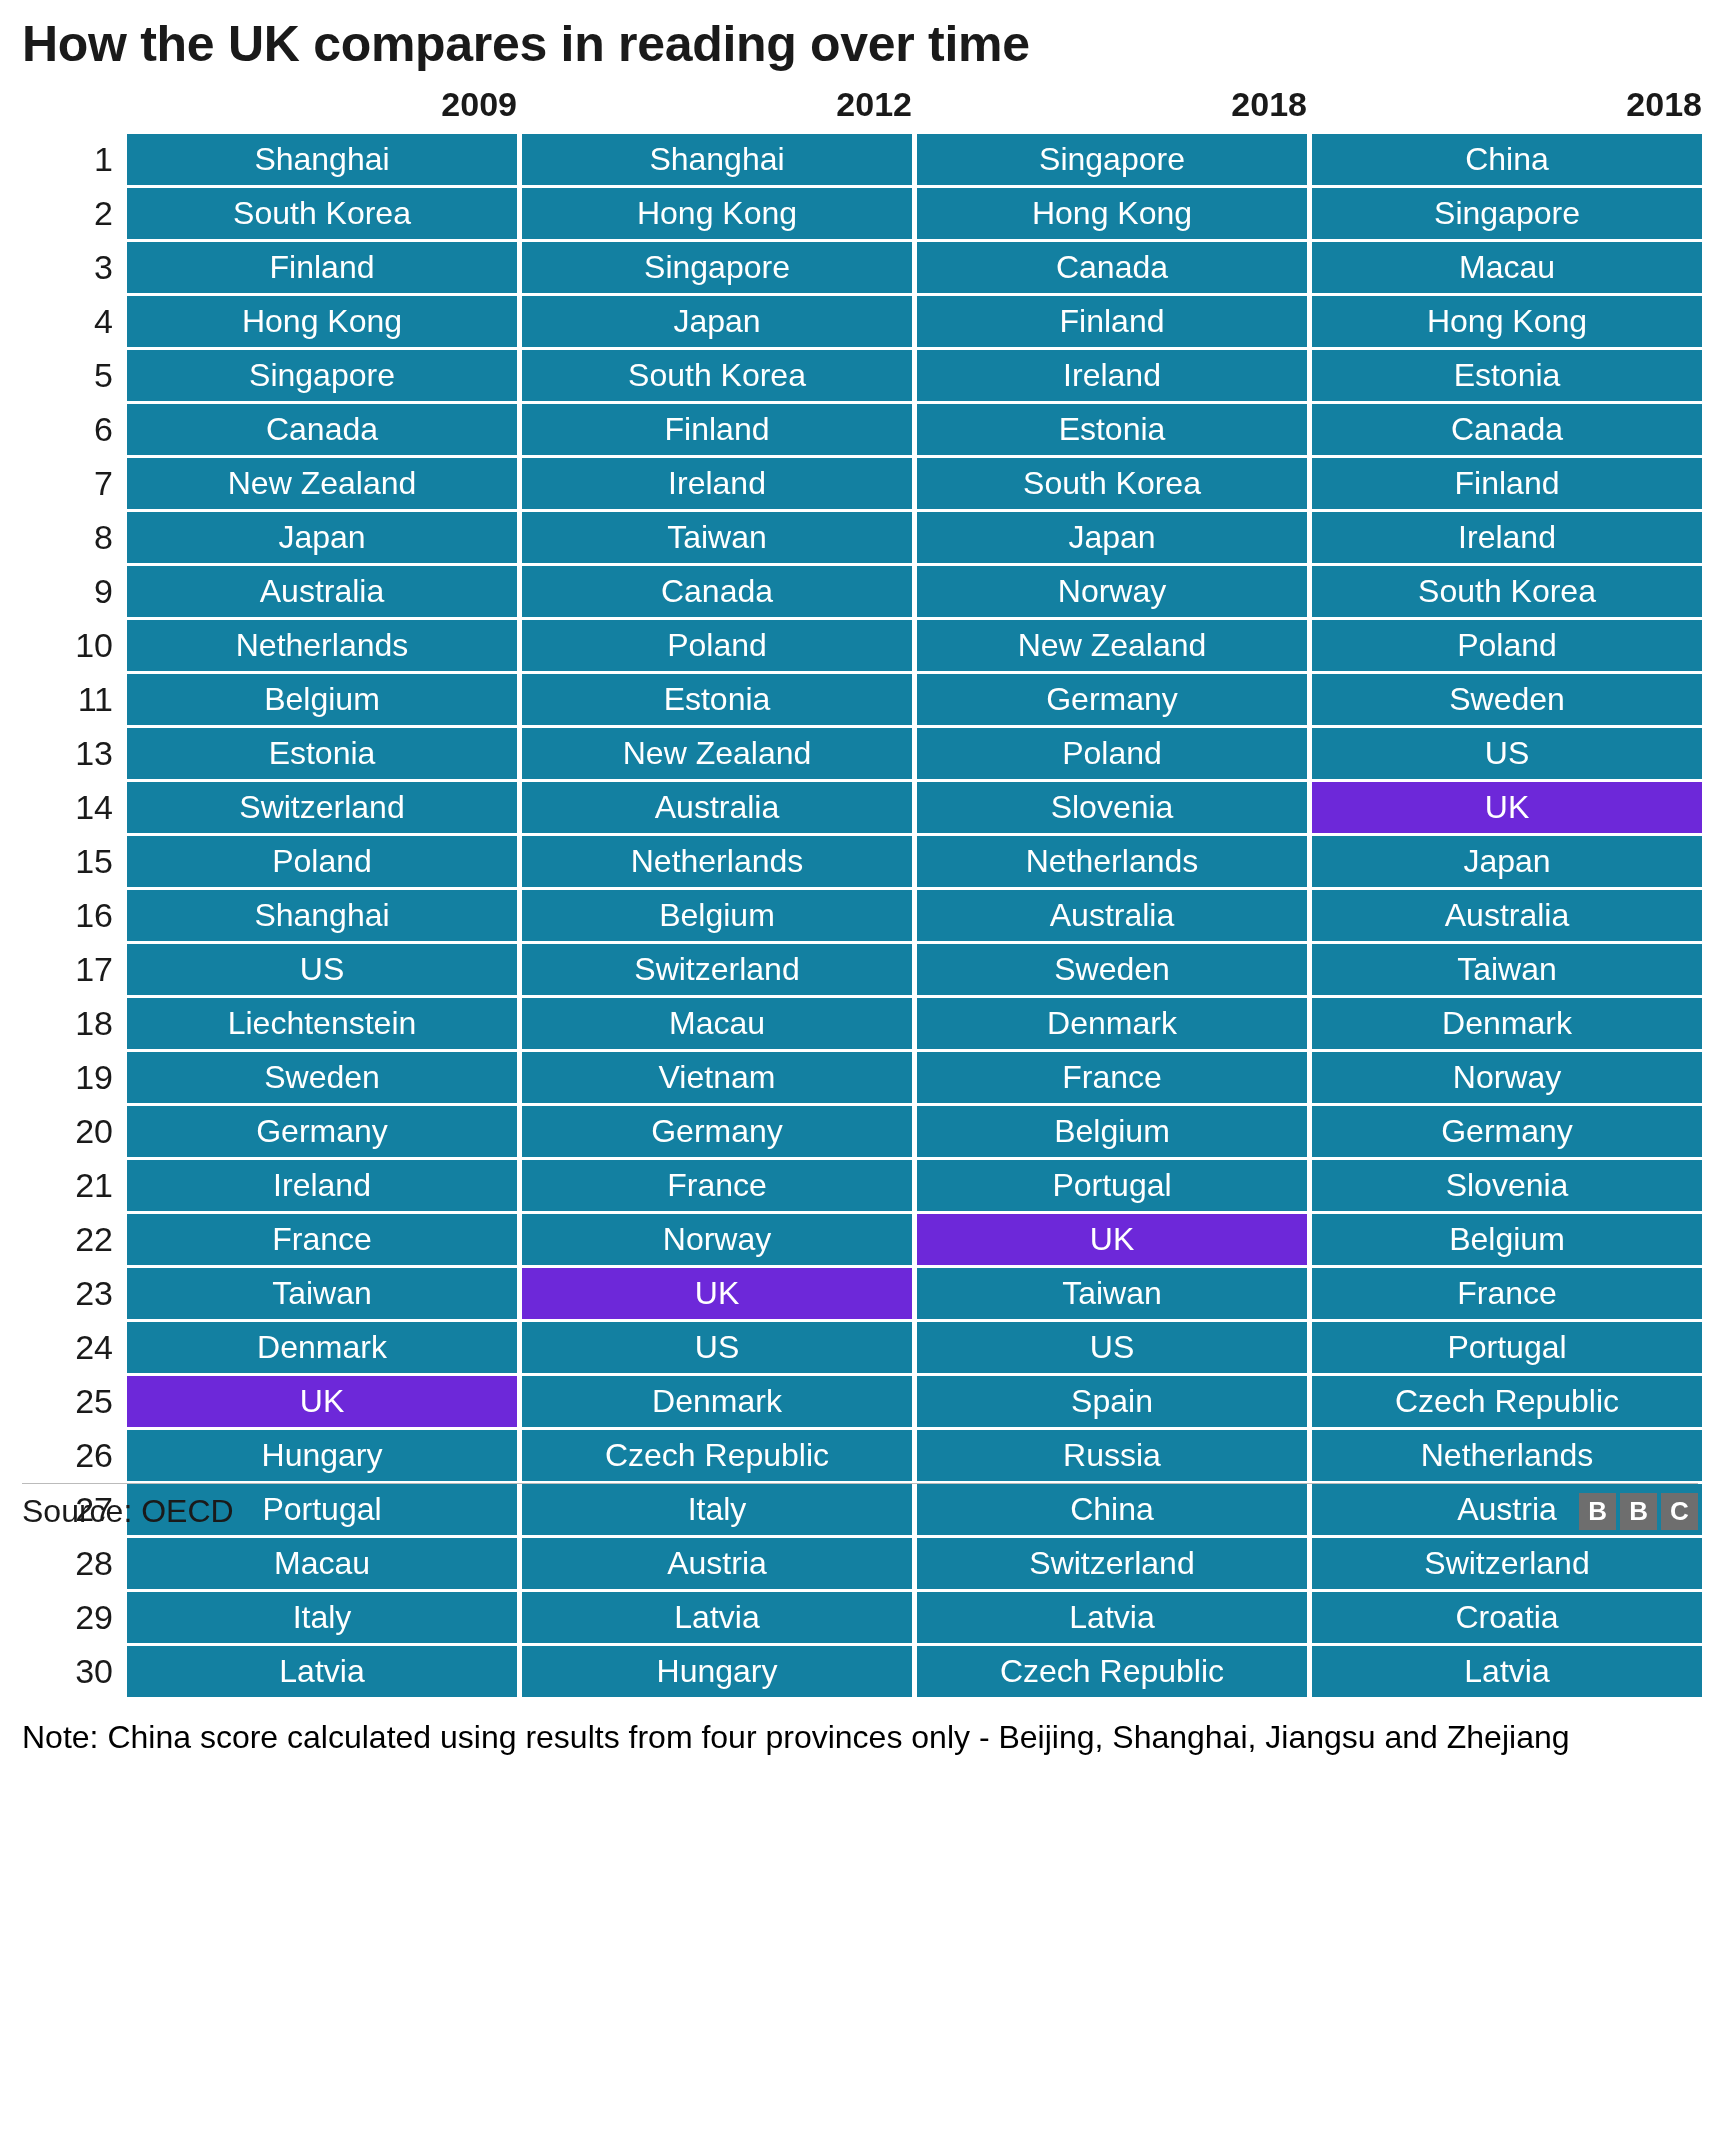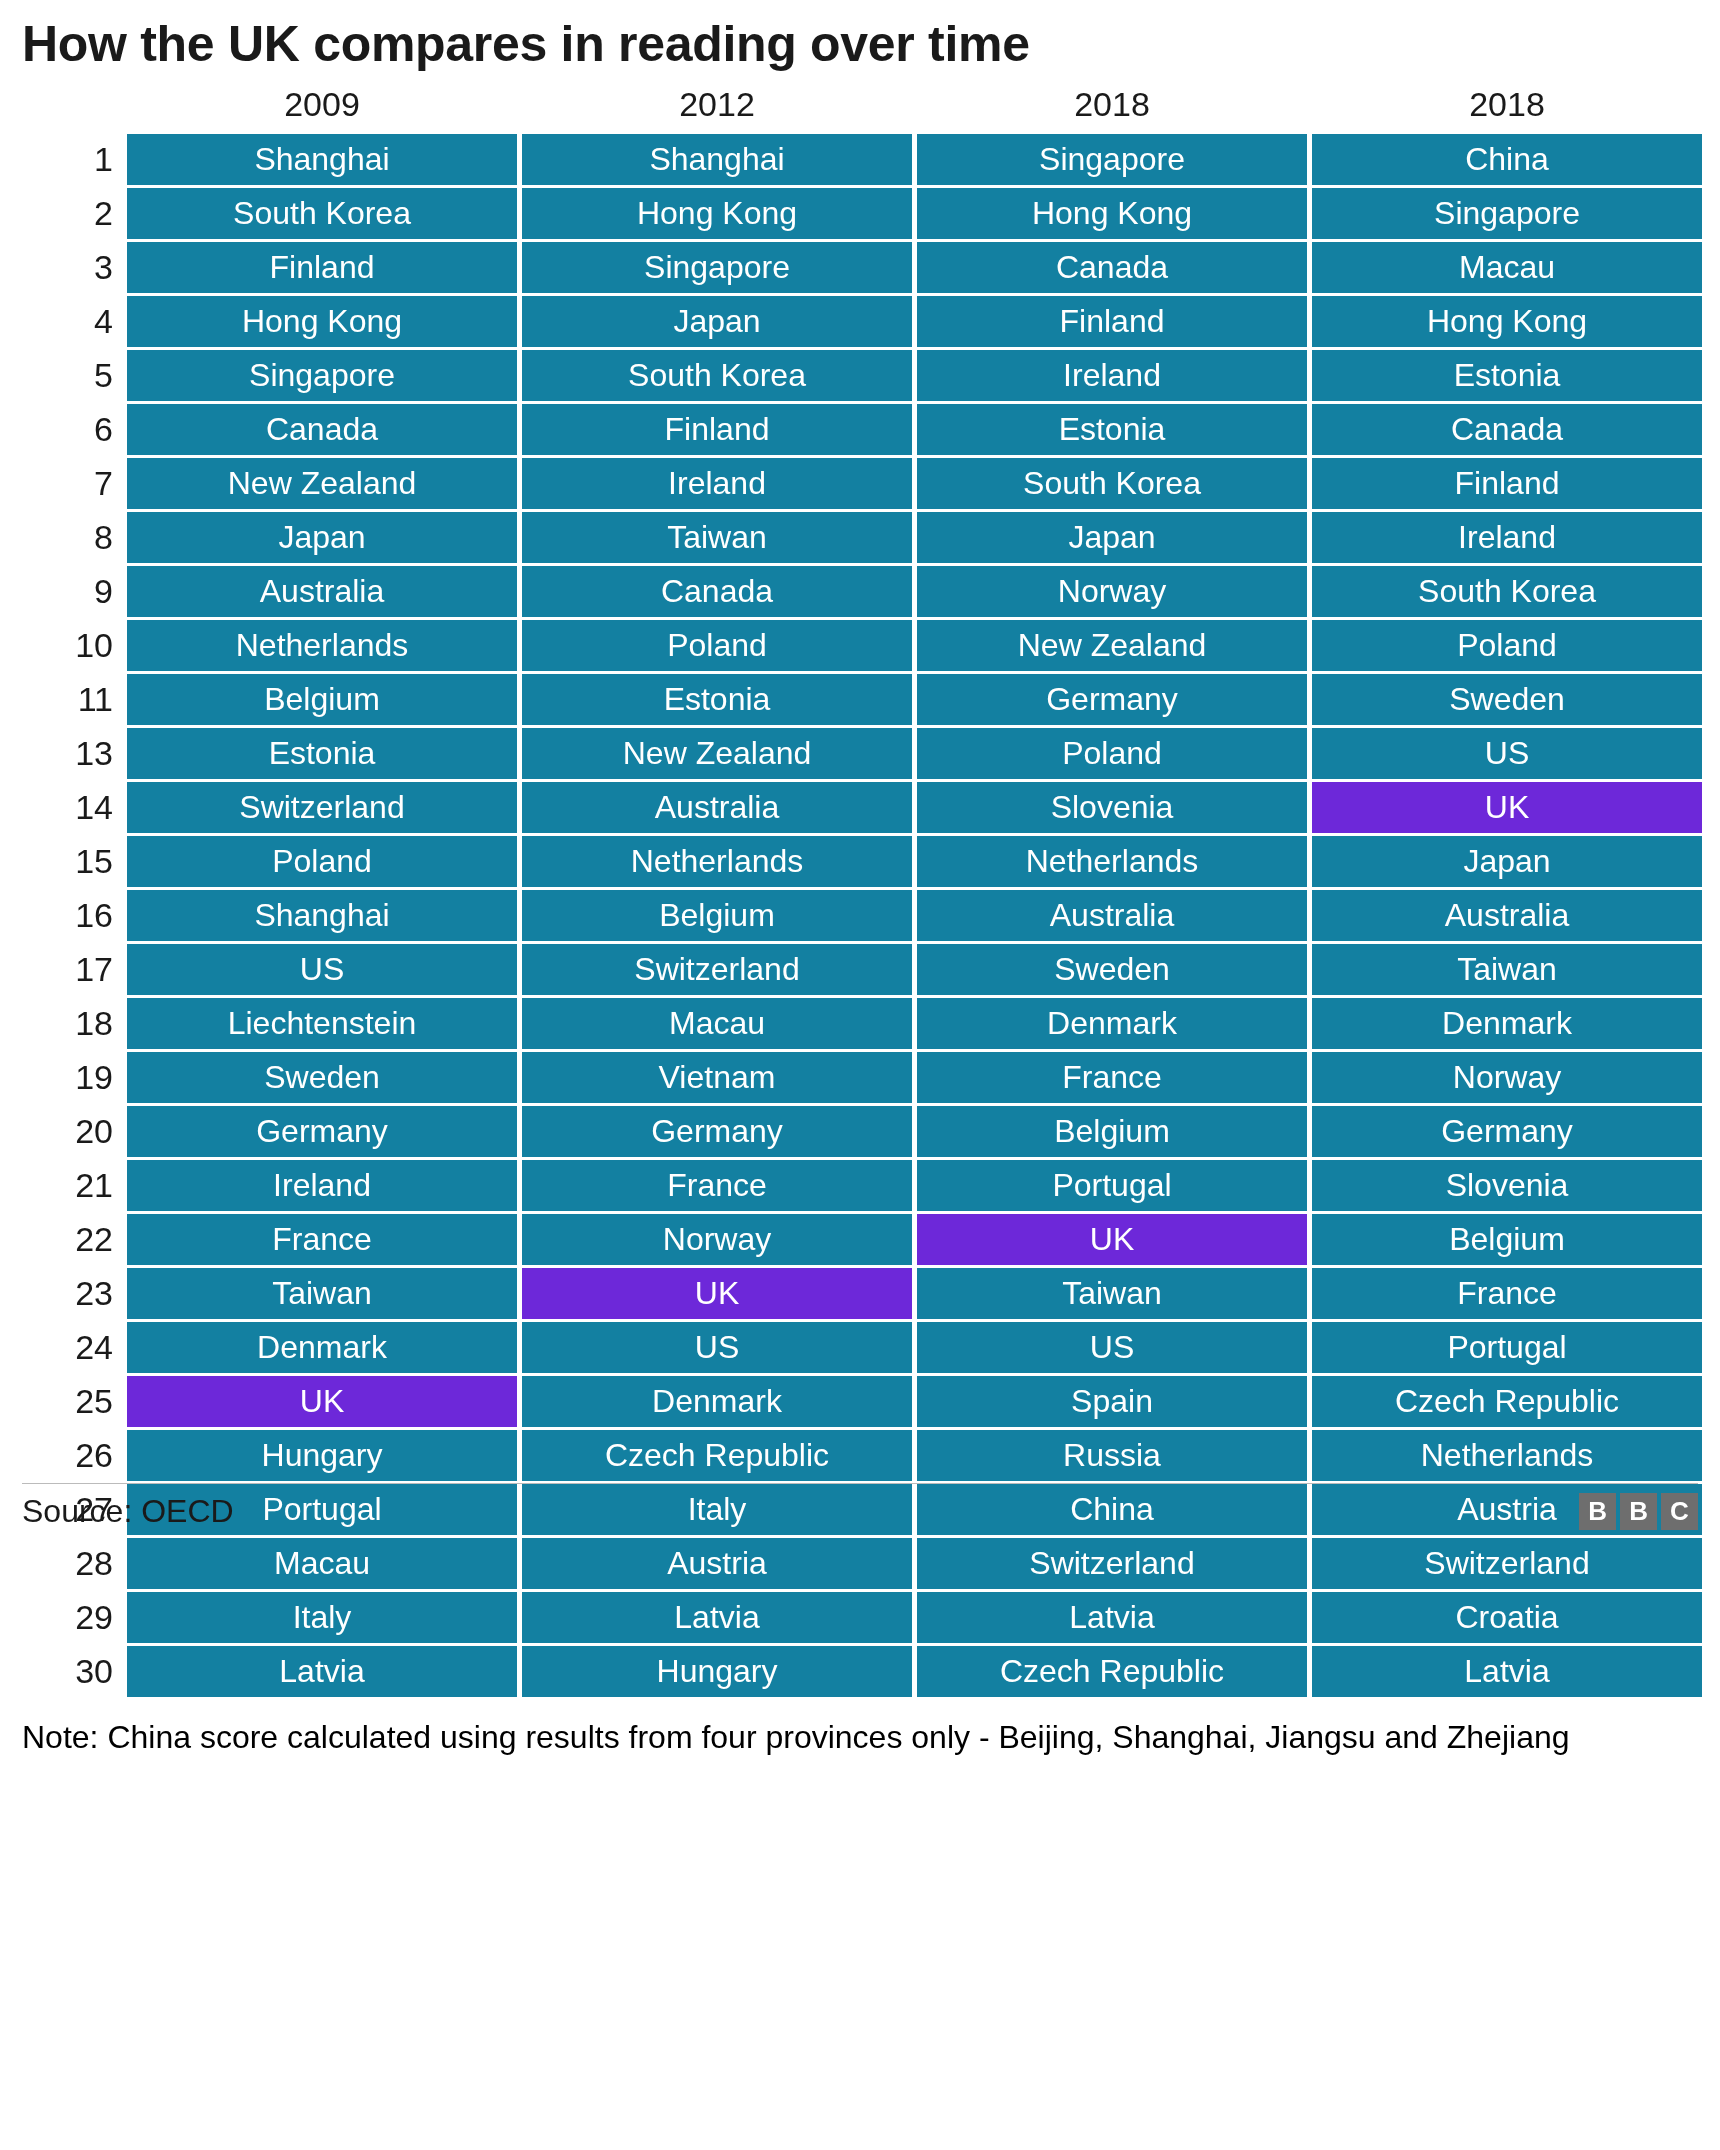--- a/index.html
+++ b/index.html
@@ -33,23 +33,23 @@
   table.grid {
     border-collapse: separate;
     border-spacing: 5.2px 3.9px;
     width: 1676px;
     table-layout: fixed;
   }
   table.grid col.rankcol { width: 95px; }
   table.grid col.yearcol { width: 390px; }
   th.yearhead {
     font-size: 34px;
-    font-weight: normal;
+    font-weight: bold;
     color: #1a1a1a;
-    text-align: center;
+    text-align: right;
     padding: 0 0 6.5px 0;
     background: transparent;
   }
   th.blankhead {
     background: transparent;
   }
   td.rank {
     font-size: 34px;
     text-align: right;
     color: #1a1a1a;

